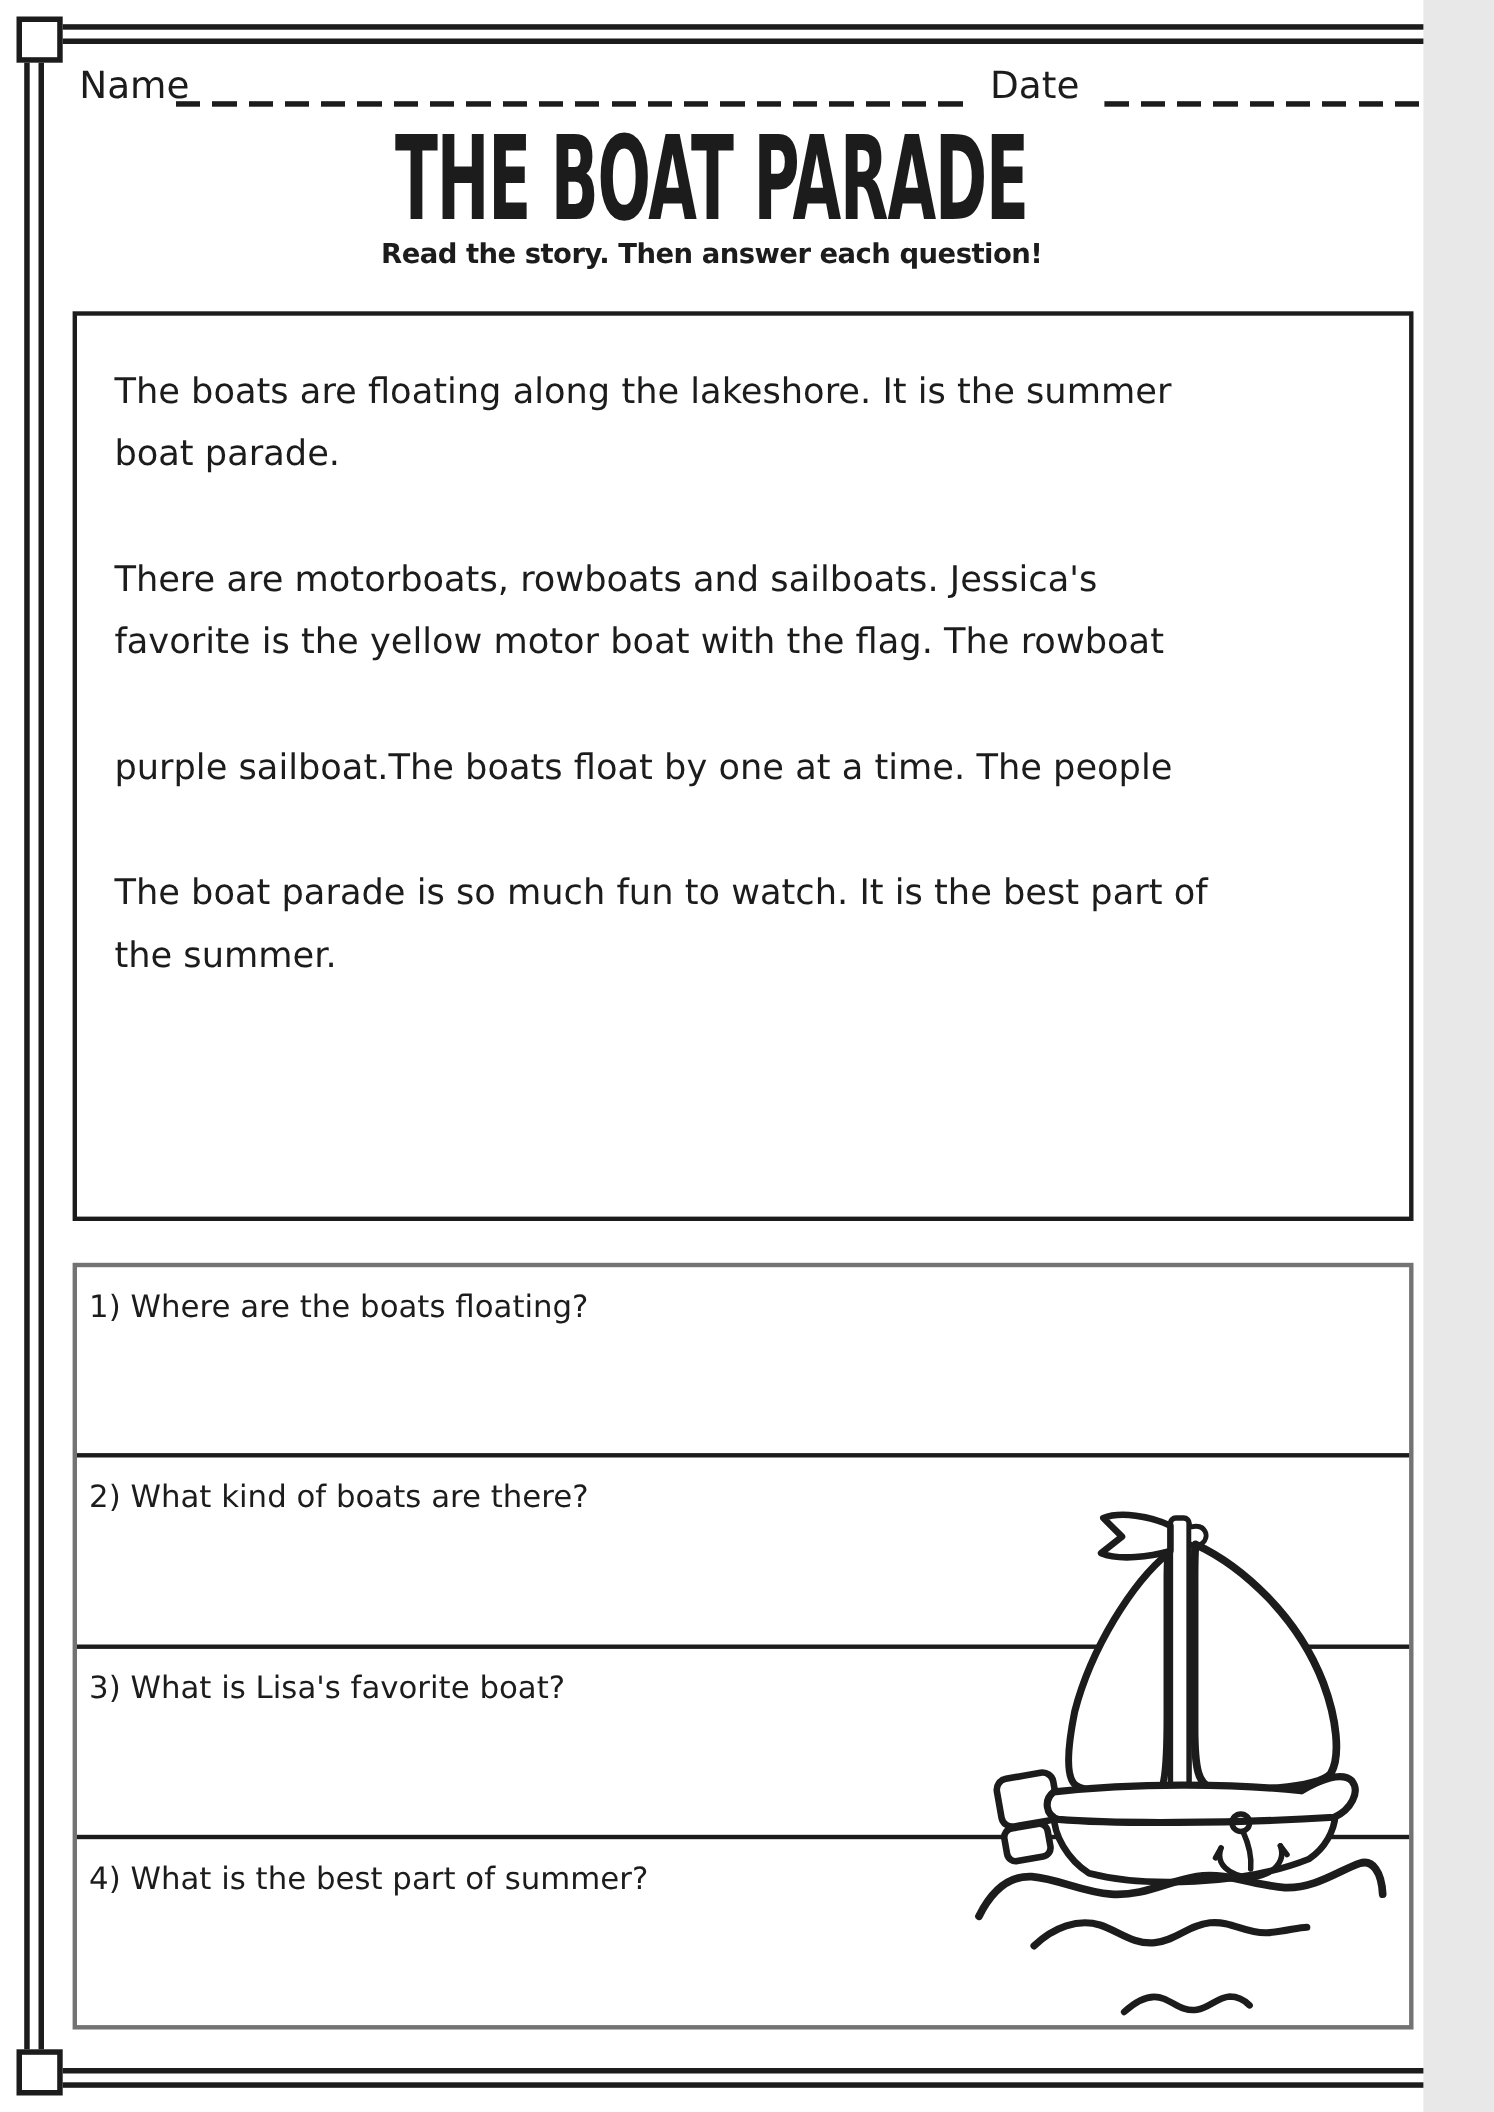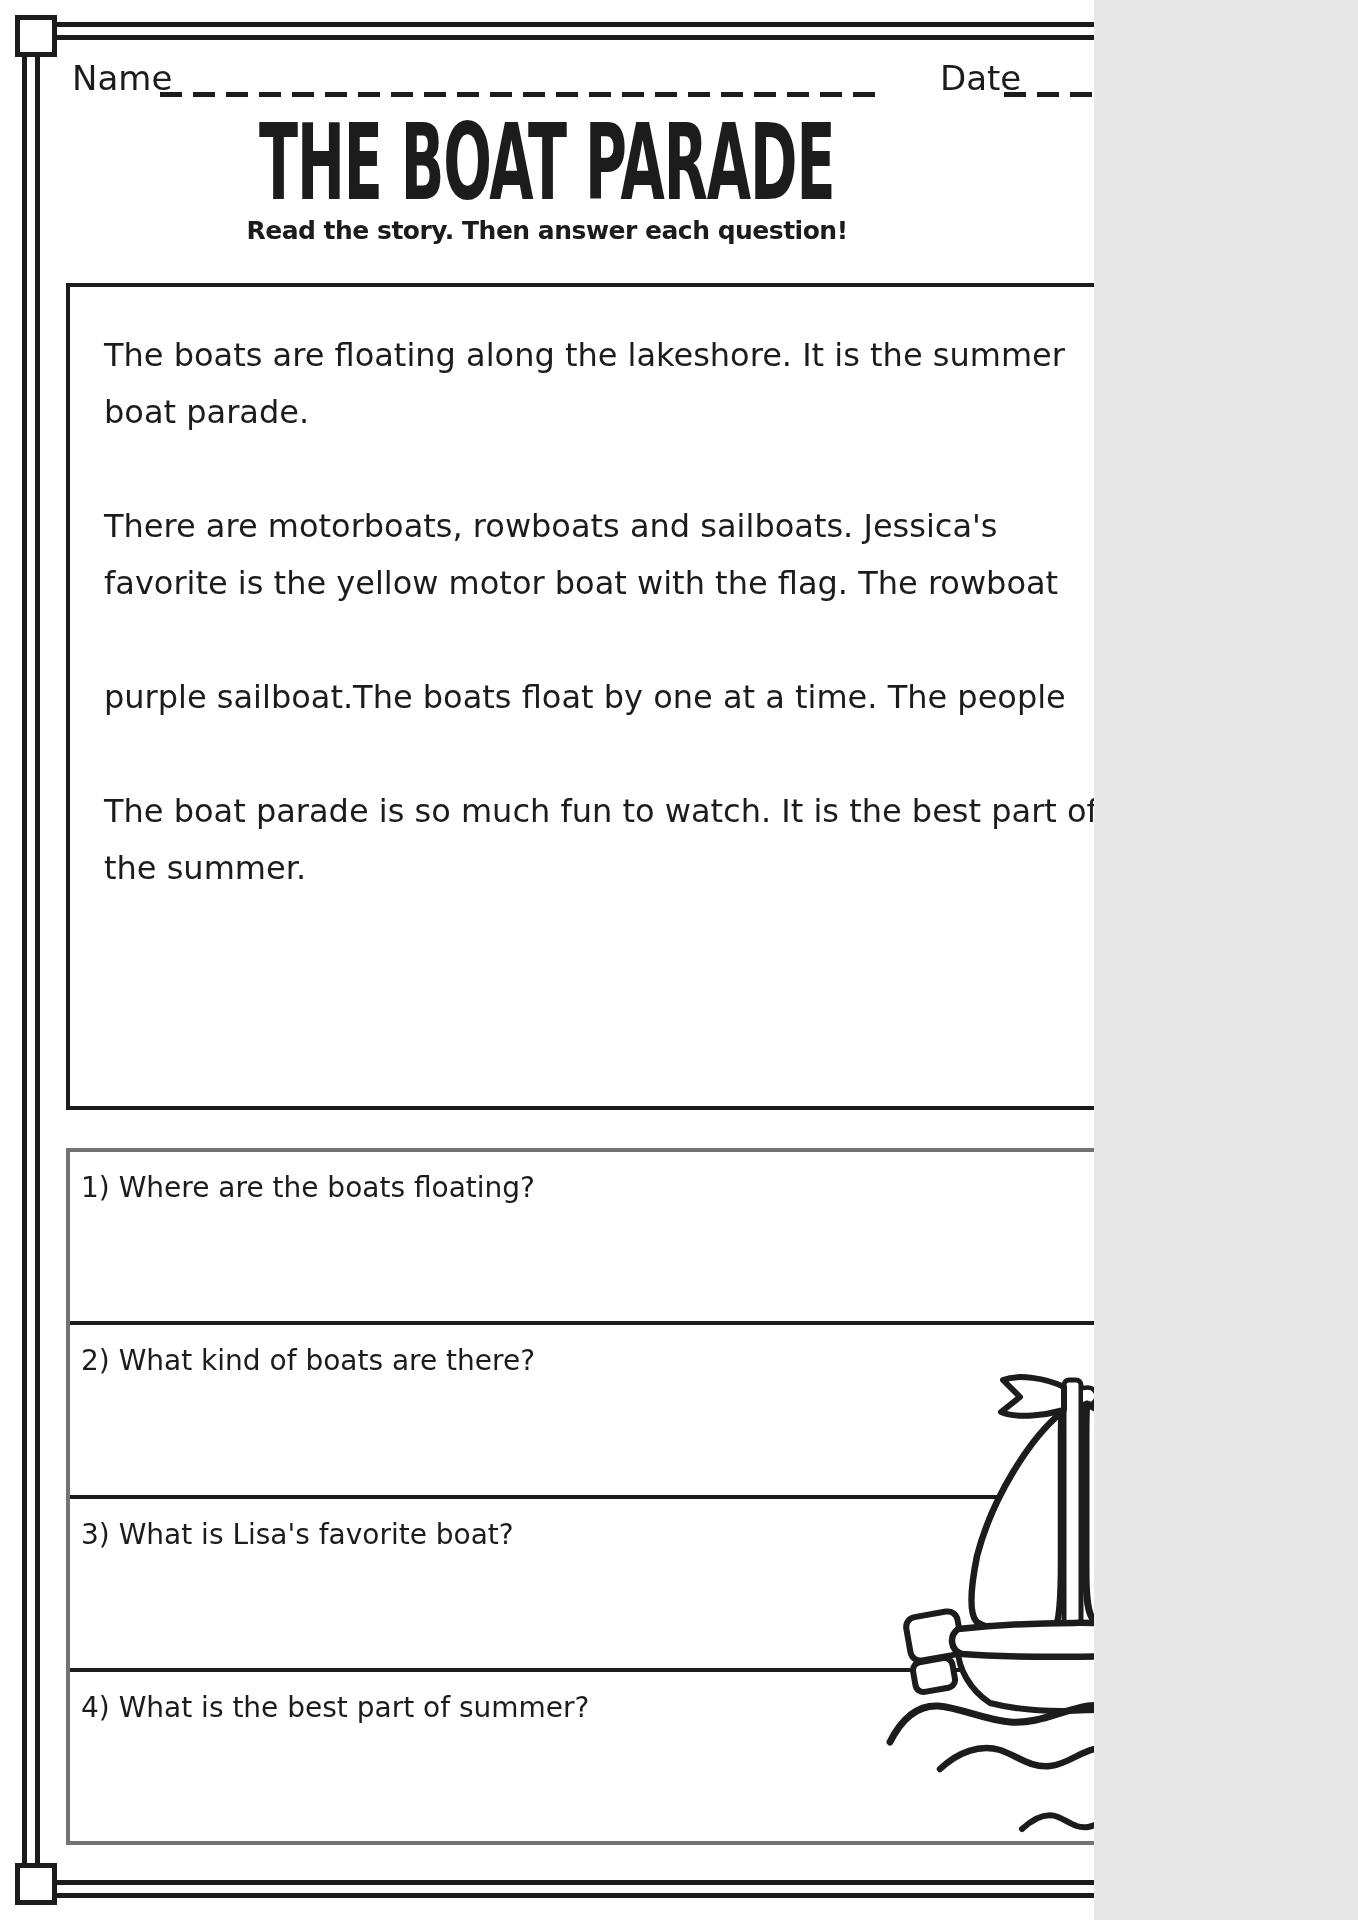--- a/index.html
+++ b/index.html
@@ -1,38 +1,38 @@
 <!DOCTYPE html>
 <html><head>
 <meta charset="utf-8">
 <style>
   html,body{margin:0;padding:0;background:#e8e8e8;}
   .page{
     position:relative;
-    width:1094px;height:1920px;
+    width:1294px;height:1920px;
     background:#ffffff;
     font-family:"DejaVu Sans",sans-serif;
     color:#1c1c1c;
     overflow:hidden;
   }
   
   .frame-outer{position:absolute;left:22px;top:22px;width:1314px;height:1876px;
     border:5px solid #1c1c1c;box-sizing:border-box;}
   .frame-inner{position:absolute;left:35px;top:35px;width:1288px;height:1850px;
     border:5px solid #1c1c1c;box-sizing:border-box;}
   .corner{position:absolute;width:42px;height:42px;background:#fff;
     border:5px solid #1c1c1c;box-sizing:border-box;}
   .corner.tl{left:15px;top:15px}
   .corner.tr{left:1301px;top:15px}
   .corner.bl{left:15px;top:1863px}
   .corner.br{left:1301px;top:1863px}
   
   .hdr-label{position:absolute;font-size:34px;font-weight:500;}
   .name-label{left:72px;top:58px;}
-  .date-label{left:940px;top:58px;}
+  .date-label{left:900px;top:58px;}
   .dash-line{position:absolute;height:5px;top:92px;
     background:repeating-linear-gradient(90deg,#1c1c1c 0 22px,transparent 22px 33px);}
   .name-line{left:160px;width:726px;}
   .date-line{left:1004px;width:288px;}
   
   .title-wrap{position:absolute;left:0;top:110px;width:100%;text-align:center;}
   .title-wrap span{display:inline-block;font-size:106px;line-height:106px;
     font-weight:bold;letter-spacing:-2px;transform:scaleX(0.54);transform-origin:center;}
   .subtitle{position:absolute;left:0;top:216px;width:100%;text-align:center;
     font-size:25px;font-weight:bold;letter-spacing:-0.5px;}

